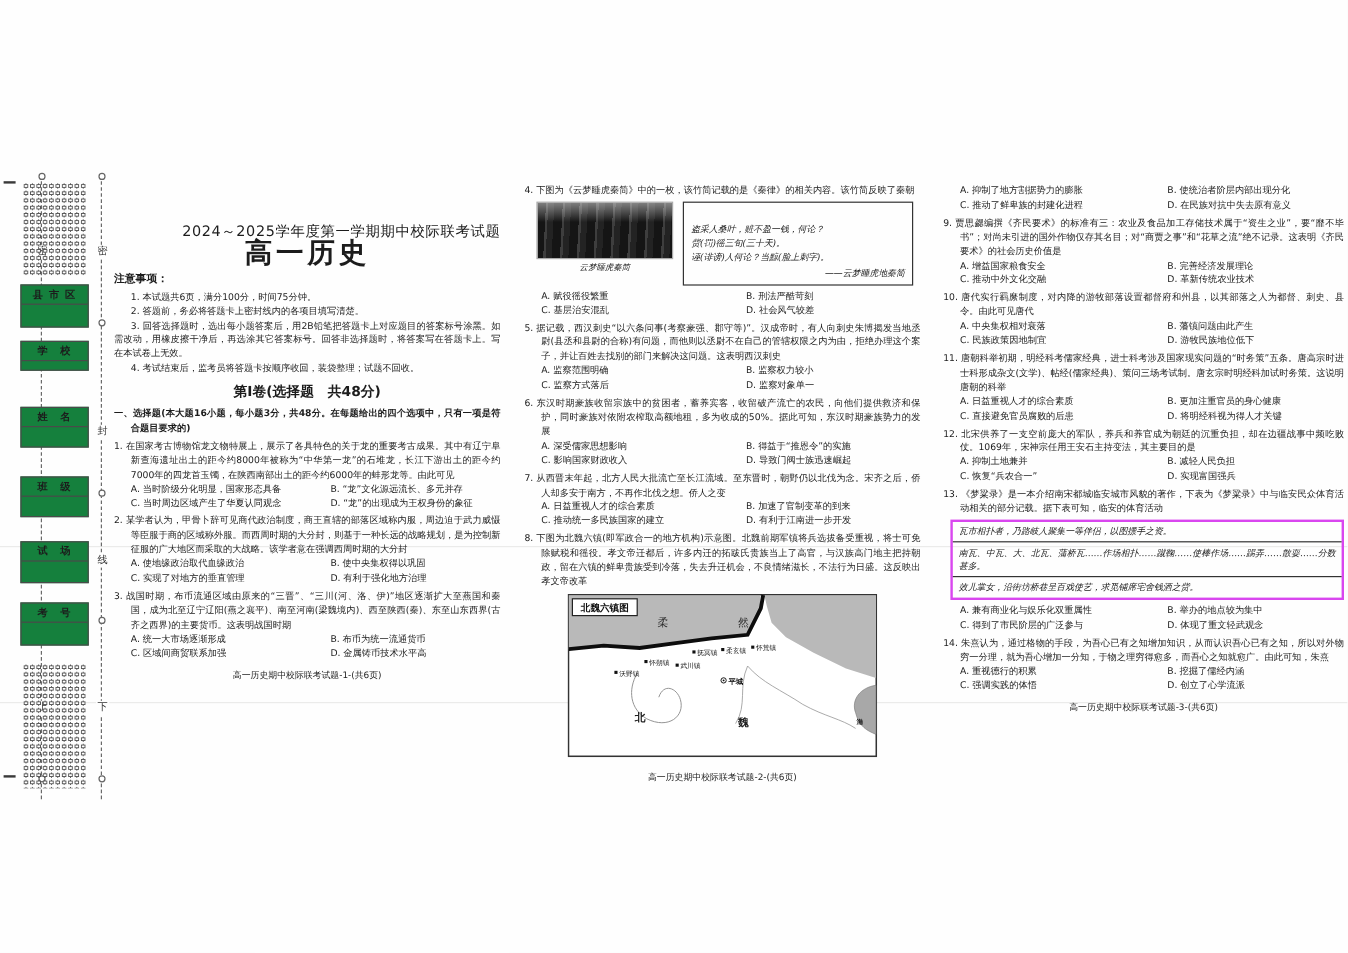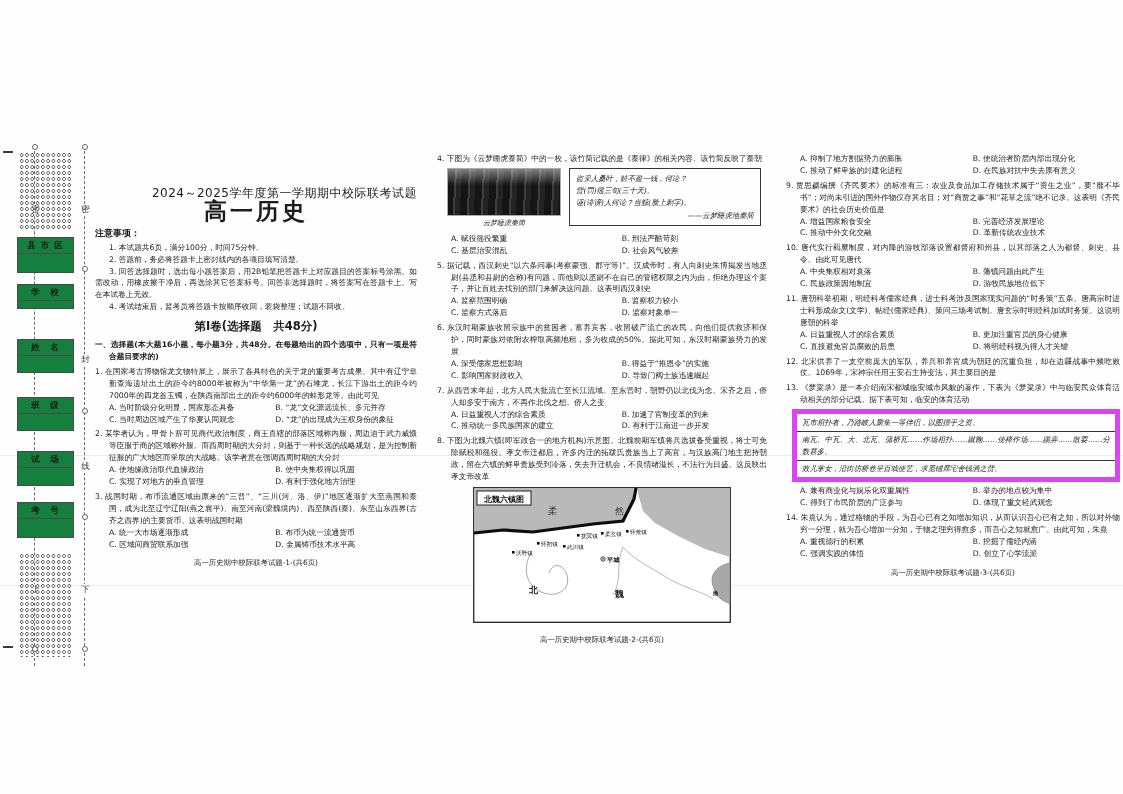--- a/index.html
+++ b/index.html
@@ -43,25 +43,25 @@
   .opt { white-space:nowrap; overflow:hidden; }
 
   
   .fig4 { display:flex; gap:8px; margin:3px 0 3px 10px; align-items:flex-start; }
   .bamboo-wrap { width:114px; }
   .bamboo { width:114px; height:48px; border:1px solid #aaa;
       background:
         linear-gradient(180deg, rgba(255,255,255,.45), rgba(255,255,255,0) 35%),
         repeating-linear-gradient(93deg, #151515 0 7px, #3e3e3e 7px 9px, #232323 9px 14px); }
   .fig-cap { text-align:center; font-size:7px; font-style:italic; font-family:"DejaVu Serif",serif; margin-top:2px; }
-  .quote-box { width:192px; border:1px solid #333; padding:4px 6px 3px; font-family:"DejaVu Serif",serif; font-style:italic; font-size:7.4px; line-height:12.2px; }
+  .quote-box { width:192px; border:1px solid #333; padding:16px 6px 3px; font-family:"DejaVu Serif",serif; font-style:italic; font-size:7.4px; line-height:12.2px; }
   .quote-attr { text-align:right; }
 
   
-  .tbl { border:5px solid #d946ef; margin:3px 0 3px 6px; font-family:"DejaVu Serif",serif; font-style:italic; font-size:7.4px; line-height:11.5px; }
+  .tbl { border:2px solid #d946ef; margin:3px 0 3px 6px; font-family:"DejaVu Serif",serif; font-style:italic; font-size:7.4px; line-height:11.5px; }
   .tbl-row { padding:2.5px 5px; border-top:1px solid #333; }
   .tbl-row:first-child { border-top:none; }
 
   
   .map-wrap { width:258px; margin:4px auto 3px; }
   .footer { text-align:center; font-size:7.4px; margin-top:7px; color:#222; }
 </style>
 </head>
 <body>
 
@@ -288,20 +288,26 @@
       <div class="qtext">11. 唐朝科举初期，明经科考儒家经典，进士科考涉及国家现实问题的“时务策”五条。唐高宗时进士科形成杂文(文学)、帖经(儒家经典)、策问三场考试制。唐玄宗时明经科加试时务策。这说明唐朝的科举</div>
       <div class="opts">
         <span class="opt">A. 日益重视人才的综合素质</span>
         <span class="opt">B. 更加注重官员的身心健康</span>
         <span class="opt">C. 直接避免官员腐败的后患</span>
         <span class="opt">D. 将明经科视为得人才关键</span>
       </div>
     </div>
     <div class="q">
       <div class="qtext">12. 北宋供养了一支空前庞大的军队，养兵和养官成为朝廷的沉重负担，却在边疆战事中频吃败仗。1069年，宋神宗任用王安石主持变法，其主要目的是</div>
+      <div class="opts">
+        <span class="opt">A. 抑制土地兼并</span>
+        <span class="opt">B. 减轻人民负担</span>
+        <span class="opt">C. 恢复“兵农合一”</span>
+        <span class="opt">D. 实现富国强兵</span>
+      </div>
     </div>
     <div class="q">
       <div class="qtext">13. 《梦粱录》是一本介绍南宋都城临安城市风貌的著作，下表为《梦粱录》中与临安民众体育活动相关的部分记载。据下表可知，临安的体育活动</div>
       <div class="tbl">
         <div class="tbl-row">瓦市相扑者，乃路岐人聚集一等伴侣，以图摽手之资。</div>
         <div class="tbl-row">南瓦、中瓦、大、北瓦、蒲桥瓦……作场相扑……蹴鞠……使棒作场……踢弄……散耍……分数甚多。</div>
         <div class="tbl-row">效儿掌女，沿街坊桥巷呈百戏使艺，求觅铺席宅舍钱酒之赀。</div>
       </div>
       <div class="opts">
         <span class="opt">A. 兼有商业化与娱乐化双重属性</span>

